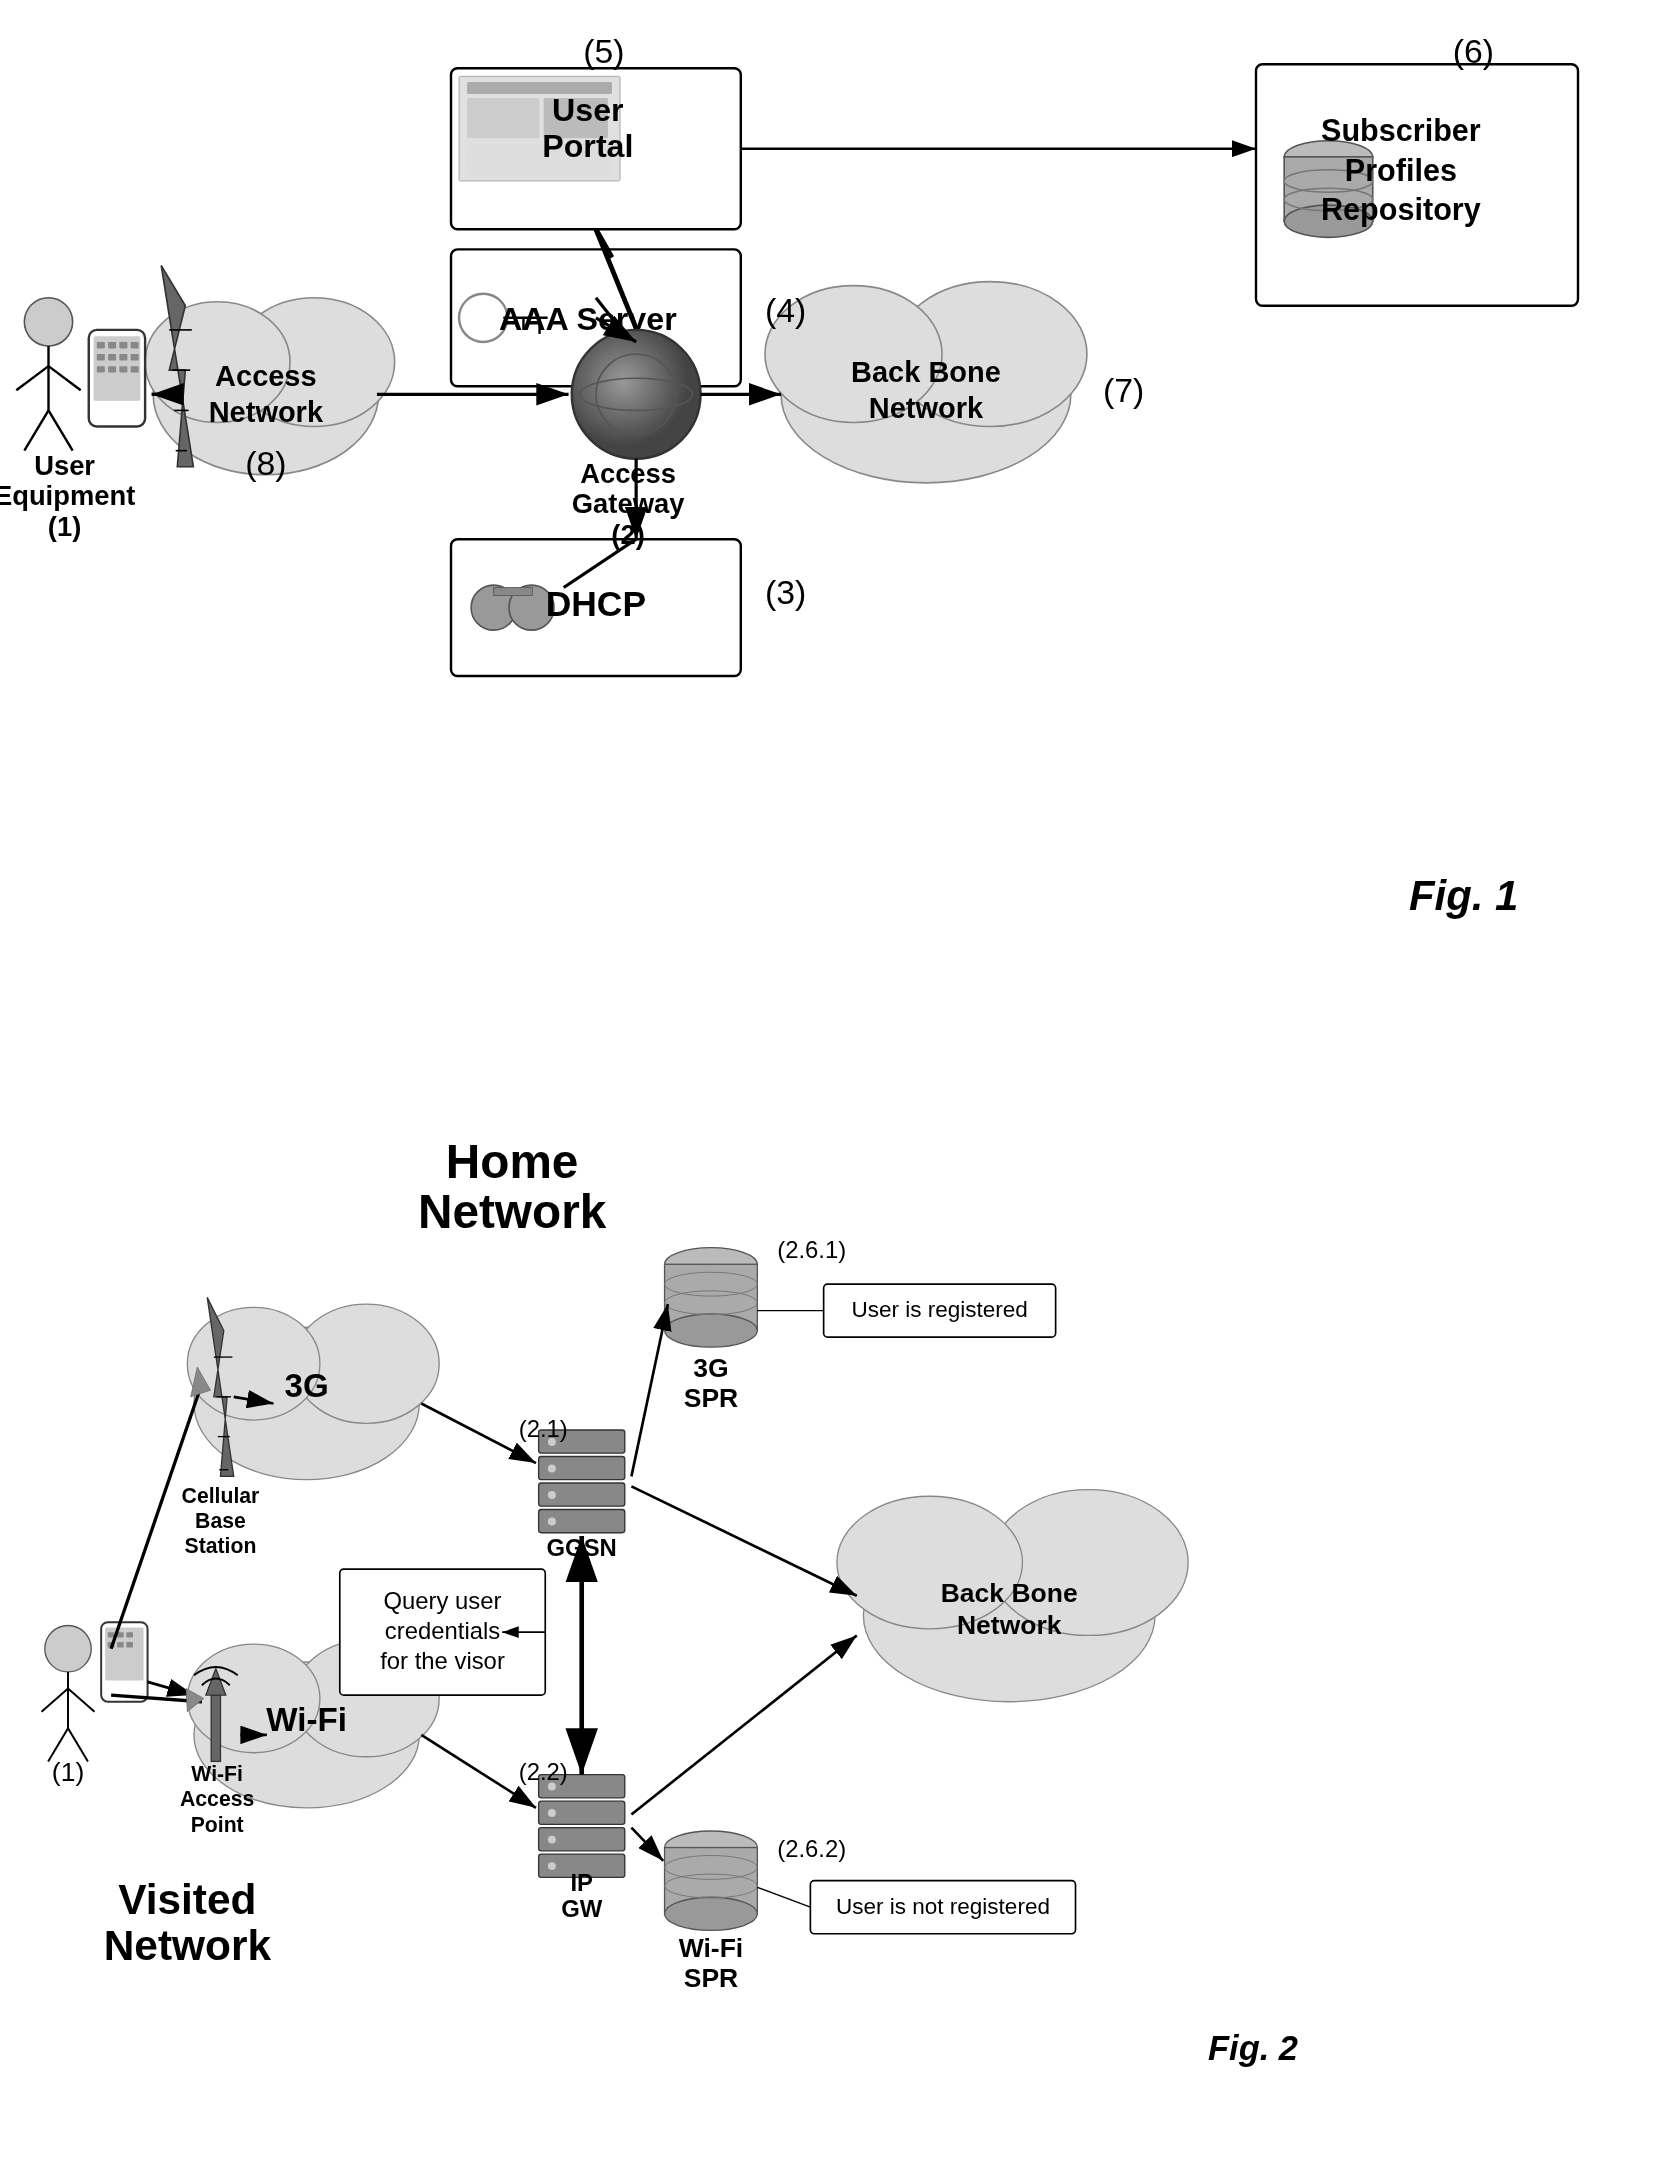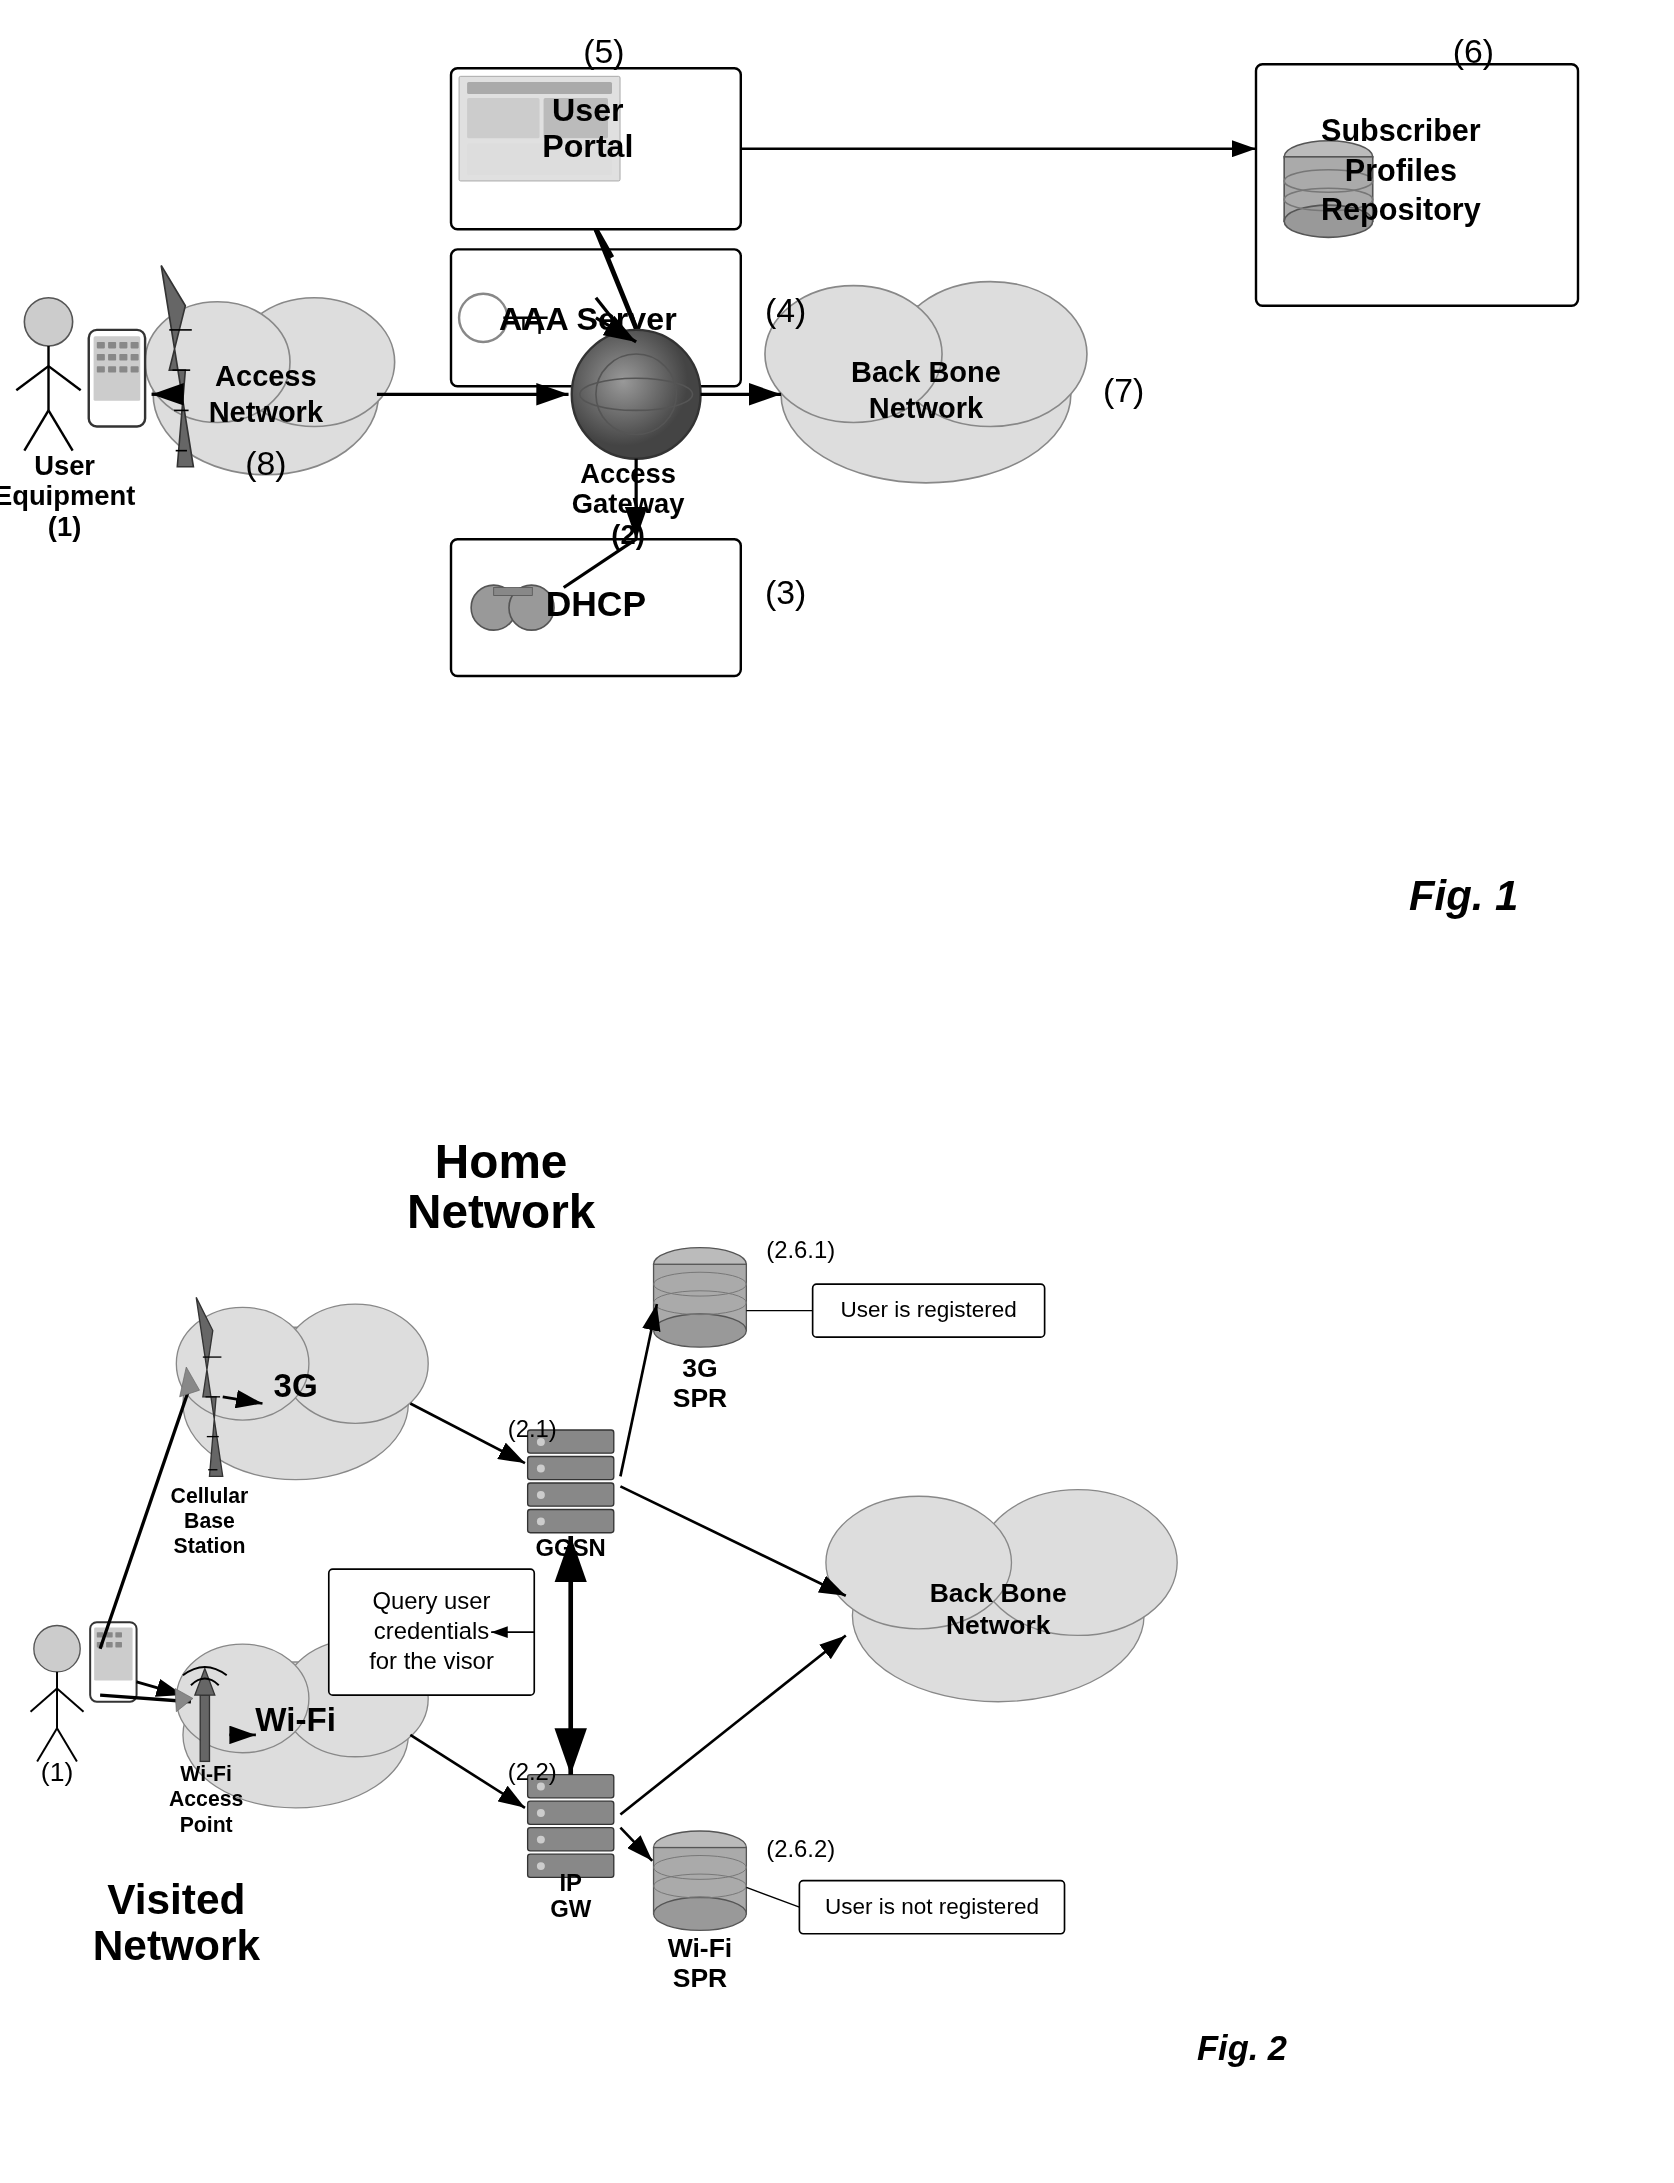--- a/index.html
+++ b/index.html
@@ -35,21 +35,21 @@
       left: 0;
       width: 100%;
       height: 100%;
       pointer-events: none;
     }
 
     
     .fig2-container {
       position: absolute;
       top: 1015px;
-      left: 4px;
+      left: 15px;
       width: 1378px;
       height: 1168px;
     }
 
     
     line, path { stroke: #000; }
 
   </style>
 </head>
 <body>

